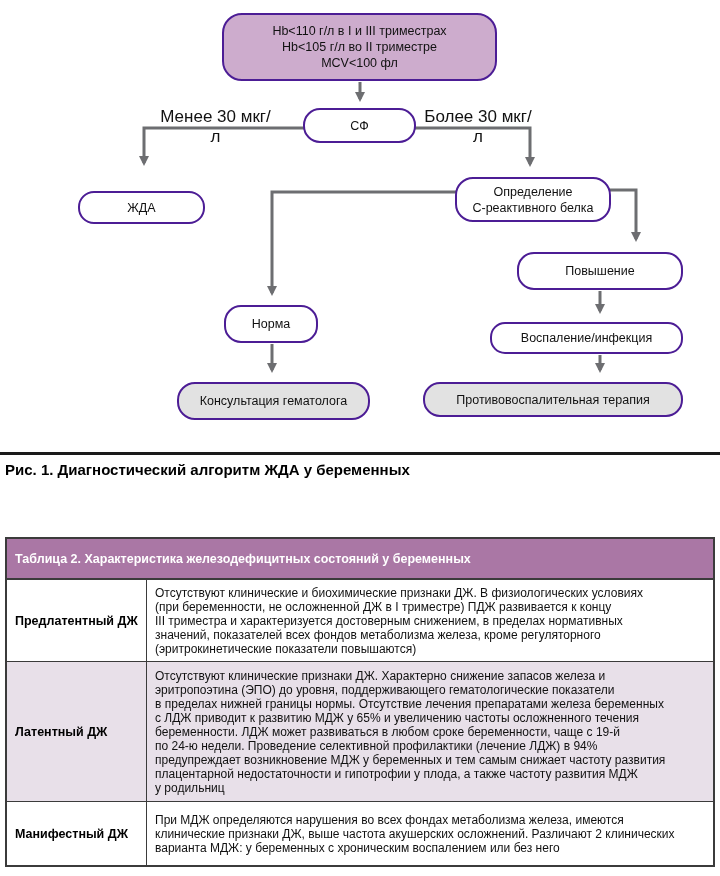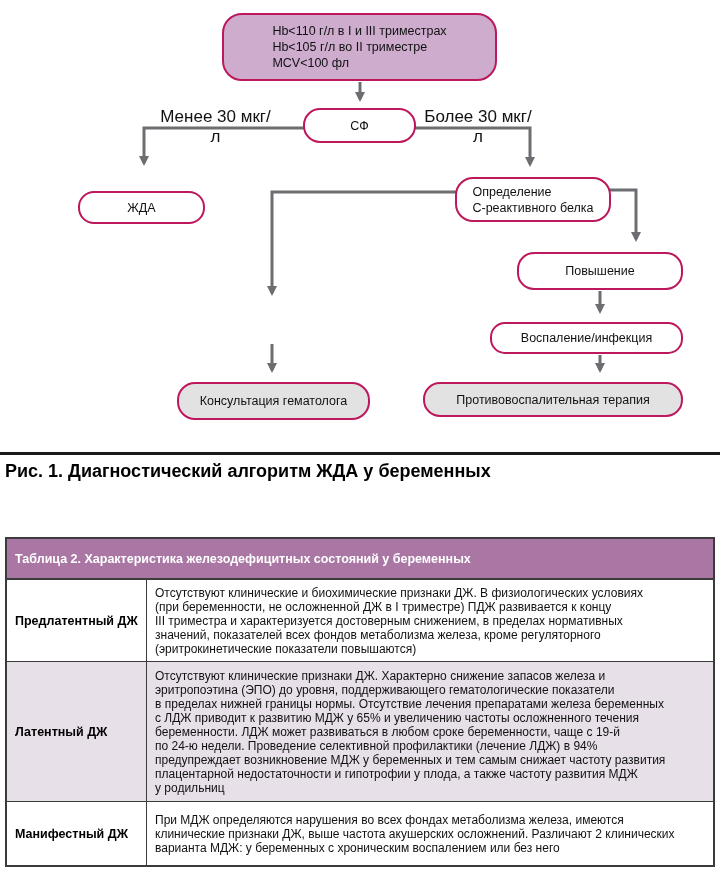--- a/index.html
+++ b/index.html
@@ -2,31 +2,31 @@
 <html><head>
 <meta charset="utf-8">
 <style>
   html,body{margin:0;padding:0;background:#ffffff;}
   .page{position:relative;width:720px;height:876px;background:#fff;
         font-family:"Liberation Sans", sans-serif;overflow:hidden;}
 
   
   .fc{position:absolute;left:0;top:0;width:720px;height:452px;}
   .fc svg.connectors{position:absolute;left:0;top:0;}
-  .fc-box{position:absolute;box-sizing:border-box;border:2px solid #be185d;
+  .fc-box{position:absolute;box-sizing:border-box;border:2px solid #4c1d95;
           background:#fff;display:flex;align-items:center;justify-content:center;
-          font-size:12.5px;line-height:1.28;color:#111;
+          text-align:center;font-size:12.5px;line-height:1.28;color:#111;
           white-space:pre-line;}
   .fc-box.filled{background:#cdaccd;}
   .fc-box.gray{background:#e2e2e2;}
   .fc-label{position:absolute;font-size:17px;color:#111;text-align:center;}
 
   
   .rule{position:absolute;left:0;top:452px;width:720px;height:3px;background:#1a1a1a;}
-  .caption{position:absolute;left:5px;top:461px;font-size:18px;font-weight:bold;color:#000;}
+  .caption{position:absolute;left:5px;top:461px;font-size:15px;font-weight:bold;color:#000;}
 
   
   .tbl{position:absolute;left:5px;top:537px;width:710px;box-sizing:border-box;
        border:2px solid #3b3b3b;background:#fff;}
   .tbl-head{background:#aa77a5;color:#ffffff;font-weight:bold;font-size:12.5px;
             text-align:left;padding:13px 8px 12px 8px;border-bottom:2px solid #3b3b3b;}
   .tbl-row{display:flex;border-bottom:1.5px solid #3b3b3b;}
   .tbl-row:last-child{border-bottom:none;}
   .tbl-row.alt{background:#e8e0e9;}
   .tbl-label{flex:0 0 140px;width:140px;box-sizing:border-box;padding:6px 6px 6px 8px;
@@ -71,20 +71,21 @@
 
     <div class="fc-label" style="left:158px;top:107px;width:115px;">Менее 30 мкг/л</div>
 
     <div class="fc-label" style="left:424px;top:107px;width:108px;">Более 30 мкг/л</div>
 
     <div class="fc-box" style="left:78px;top:175px;width:127px;height:33px;border-radius:16px;margin-top:16px;">ЖДА</div>
 
     <div class="fc-box" style="left:455px;top:177px;width:156px;height:45px;border-radius:18px;">Определение
 С-реактивного белка</div>
 
+    <div class="fc-box" style="left:224px;top:305px;width:94px;height:38px;border-radius:17px;">Норма</div>
 
     <div class="fc-box gray" style="left:177px;top:382px;width:193px;height:38px;border-radius:18px;">Консультация гематолога</div>
 
     <div class="fc-box" style="left:517px;top:252px;width:166px;height:38px;border-radius:17px;">Повышение</div>
 
     <div class="fc-box" style="left:490px;top:322px;width:193px;height:32px;border-radius:15px;">Воспаление/инфекция</div>
 
     <div class="fc-box gray" style="left:423px;top:382px;width:260px;height:35px;border-radius:17px;">Противовоспалительная терапия</div>
   </div>
 

